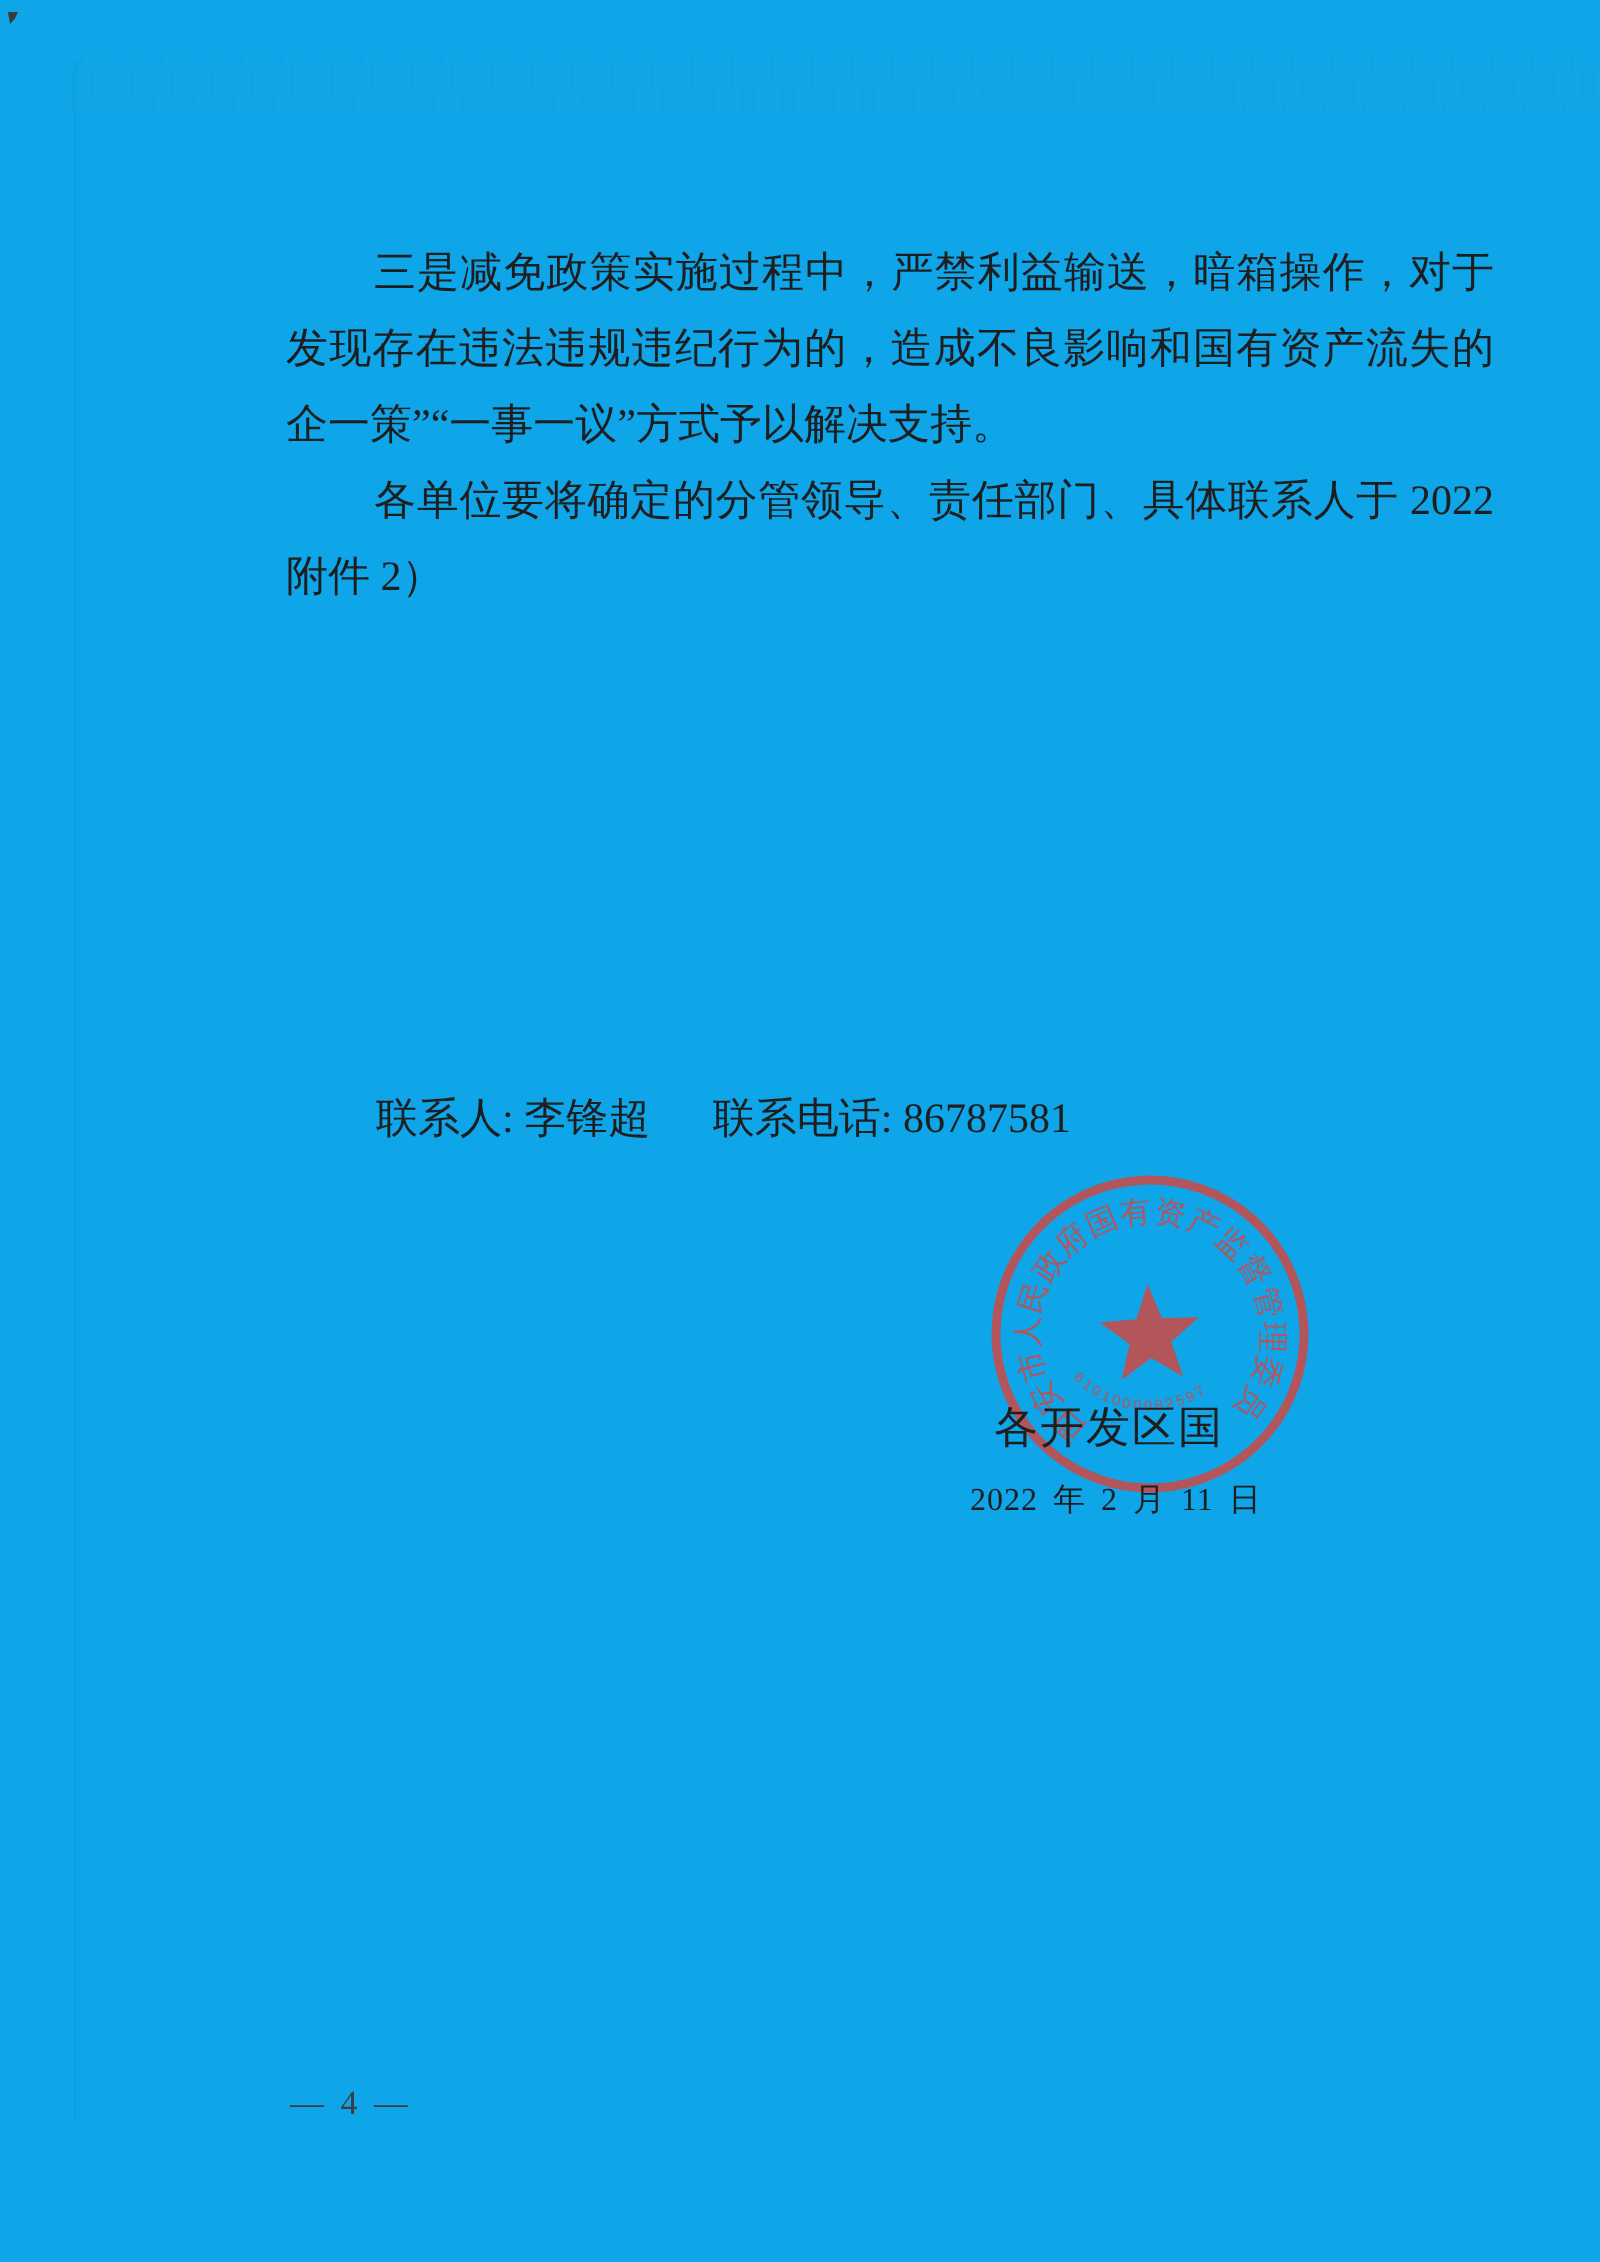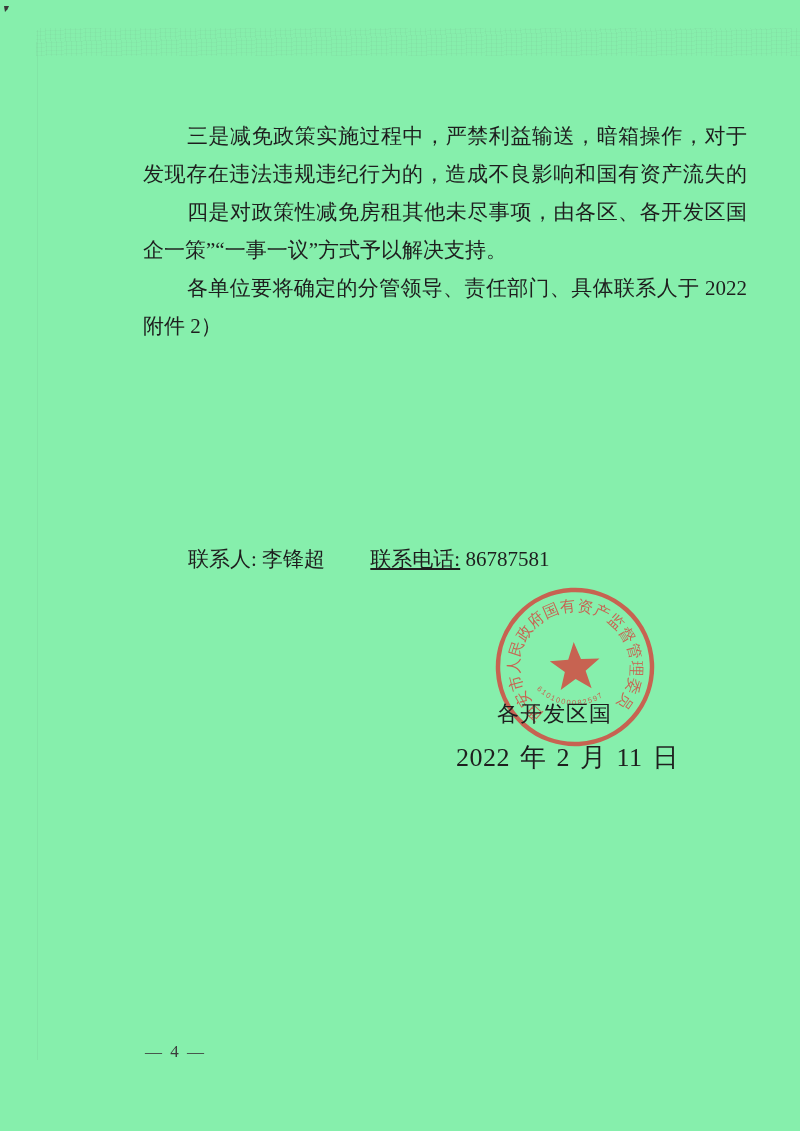--- a/index.html
+++ b/index.html
@@ -1,20 +1,20 @@
 <!DOCTYPE html>
 <html><head>
 <meta charset="utf-8">
 <style>
   html,body { margin:0; padding:0; background:#e8e8e8; }
   .page {
     position:relative;
     width:800px; height:1131px;
     margin:0 auto;
-    background:#86efac;
+    background:#0ea5e9;
     font-family:"Liberation Serif","DejaVu Serif",serif;
     color:#1e1e1e;
     overflow:hidden;
   }
   
   .noise-band {
     position:absolute; left:36px; top:28px; width:764px; height:28px;
     background:
       repeating-linear-gradient(88deg, rgba(90,90,90,0.055) 0 1px, transparent 1px 5px),
       repeating-linear-gradient(-3deg, rgba(110,110,110,0.045) 0 1px, transparent 1px 4px);
@@ -39,36 +39,36 @@
     white-space:nowrap;
   }
   .p-first { text-indent:44px; }
   .p-last  { text-align-last:left; }
   .contact-line {
     position:absolute; left:143px; top:540px;
     padding-left:45px;
     font-size:21px; line-height:38px;
     white-space:nowrap;
   }
-  .contact-phone { margin-left:40px;text-decoration:underline; }
+  .contact-phone { margin-left:26px; }
   .seal {
     position:absolute; left:492px; top:584px;
     width:166px; height:166px;
     opacity:0.82;
     transform:rotate(-3deg);
   }
   .seal-ring-text { font-family:"Liberation Sans","DejaVu Sans",sans-serif; font-size:15.5px; letter-spacing:0.5px; }
   .seal-code-text { font-family:"Liberation Sans","DejaVu Sans",sans-serif; font-size:7.5px; letter-spacing:1.5px; }
   .sig-org {
     position:absolute; left:497px; top:699px;
     font-size:22px; letter-spacing:1px; white-space:nowrap;
   }
   .sig-date {
-    position:absolute; left:456px; top:740px;
-    font-size:26px; letter-spacing:0.5px; word-spacing:3px; white-space:nowrap;
+    position:absolute; left:485px; top:740px;
+    font-size:16px; letter-spacing:0.5px; word-spacing:3px; white-space:nowrap;
   }
   .footer-page-number {
     position:absolute; left:145px; top:1042px;
     font-size:17px; letter-spacing:2px; color:#3c3c3c; white-space:nowrap;
   }
 </style>
 </head>
 <body>
 
 <div class="page">
@@ -76,21 +76,20 @@
   <div class="noise-band"></div>
   <div class="edge-line"></div>
   <div class="corner-dot"></div>
 
   <main class="body-text">
     <div>
       <div class="line p-first">三是减免政策实施过程中，严禁利益输送，暗箱操作，对于</div>
       <div class="line">发现存在违法违规违纪行为的，造成不良影响和国有资产流失的</div>
     </div>
     <div>
-      <div class="line p-first">四是对政策性减免房租其他未尽事项，由各区、各开发区国</div>
       <div class="line p-last">企一策”“一事一议”方式予以解决支持。</div>
     </div>
     <div>
       <div class="line p-first">各单位要将确定的分管领导、责任部门、具体联系人于 2022</div>
       <div class="line p-last">附件 2）</div>
     </div>
   </main>
 
   <div class="contact-line">
     <span>联系人:</span>

